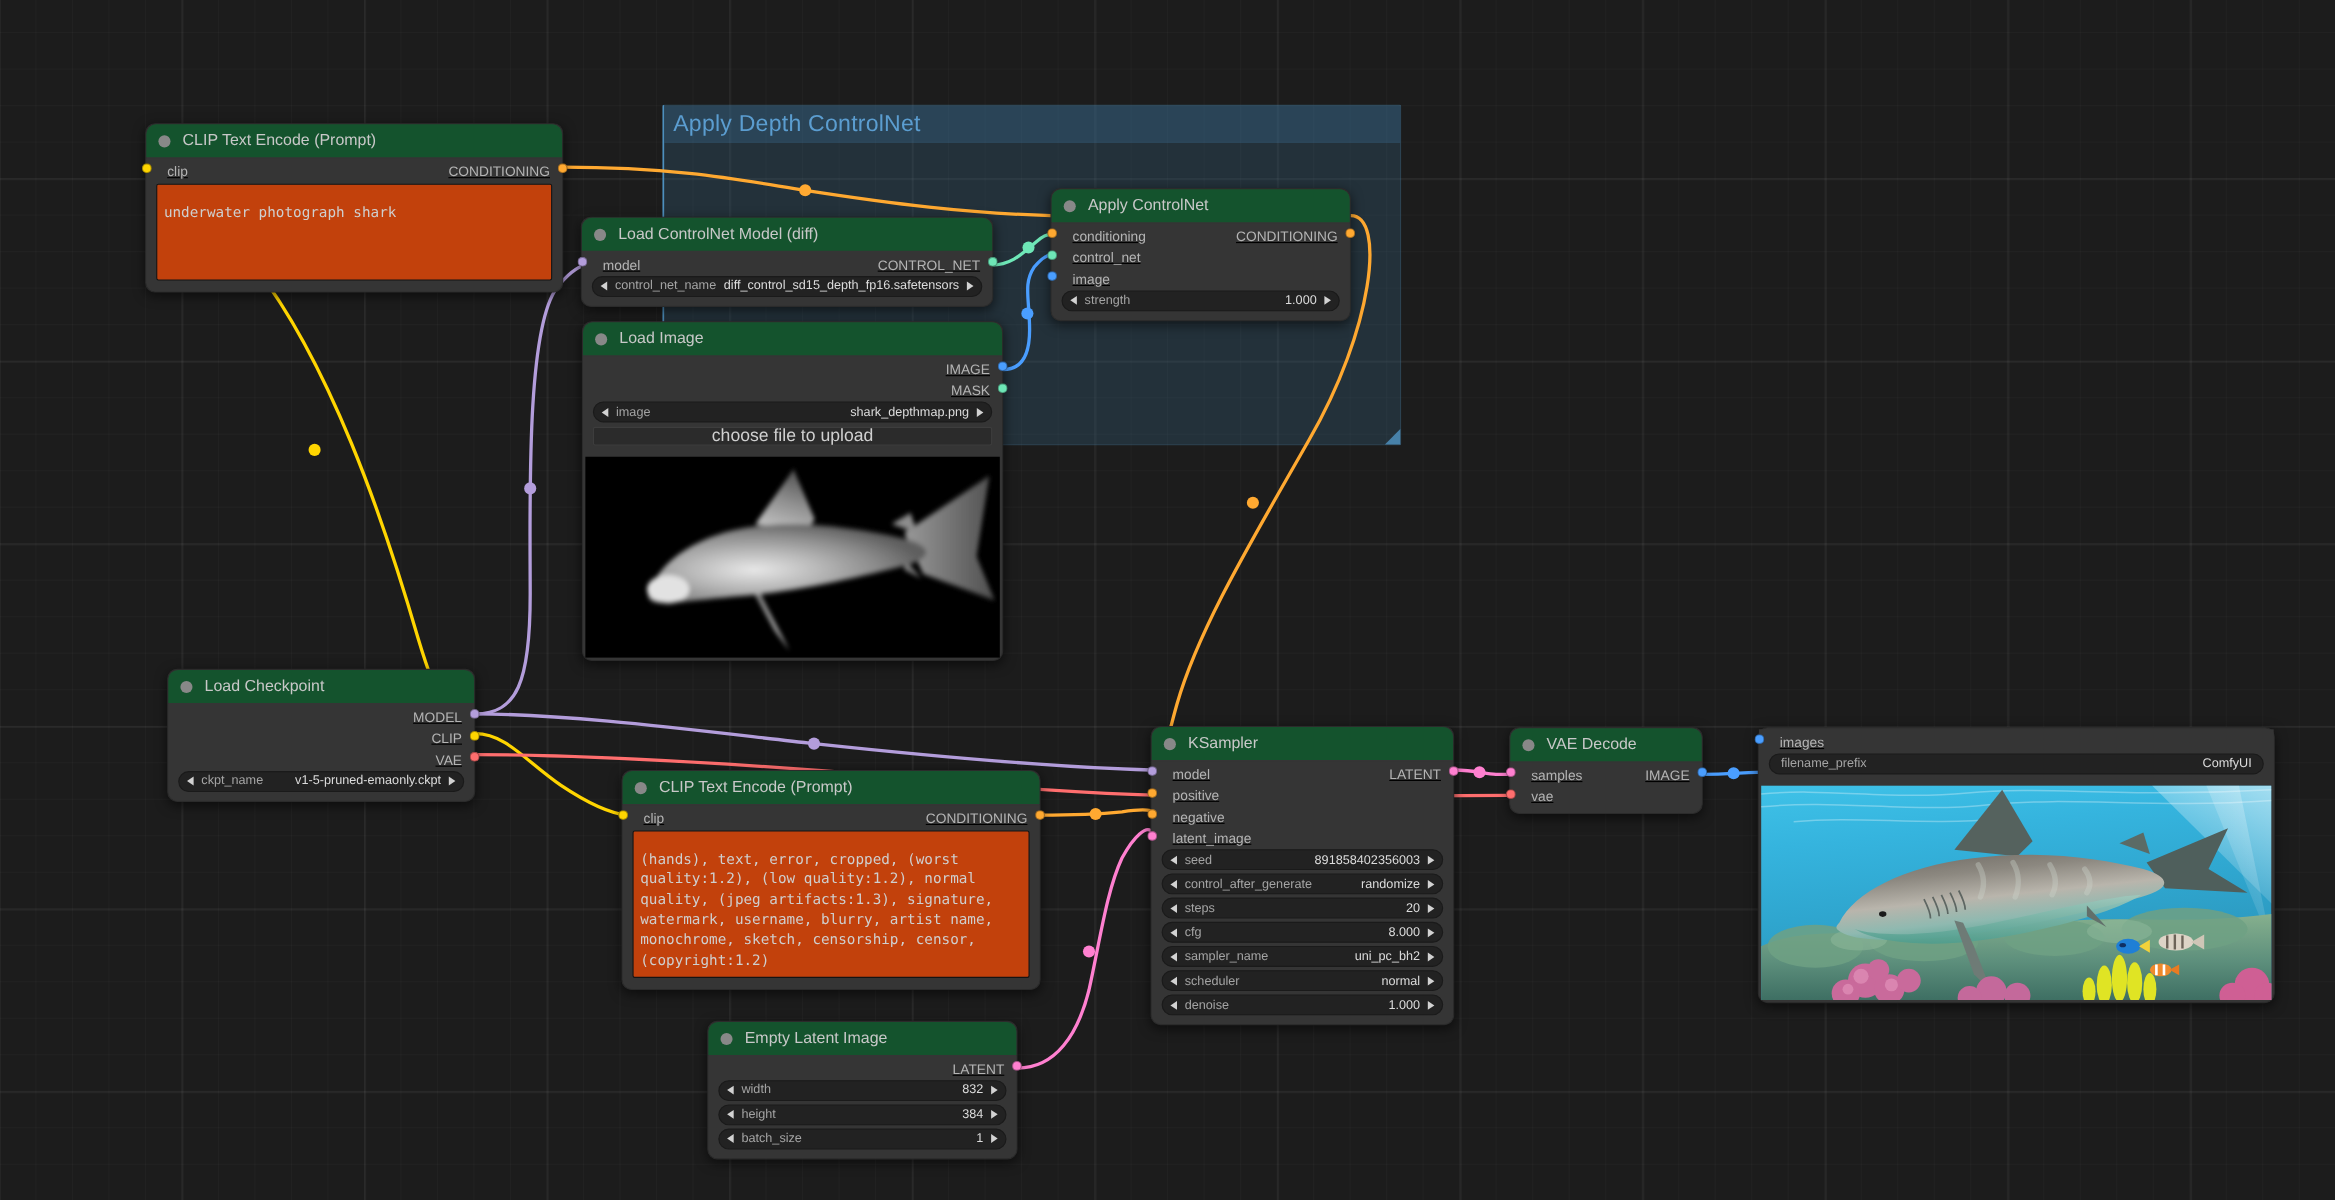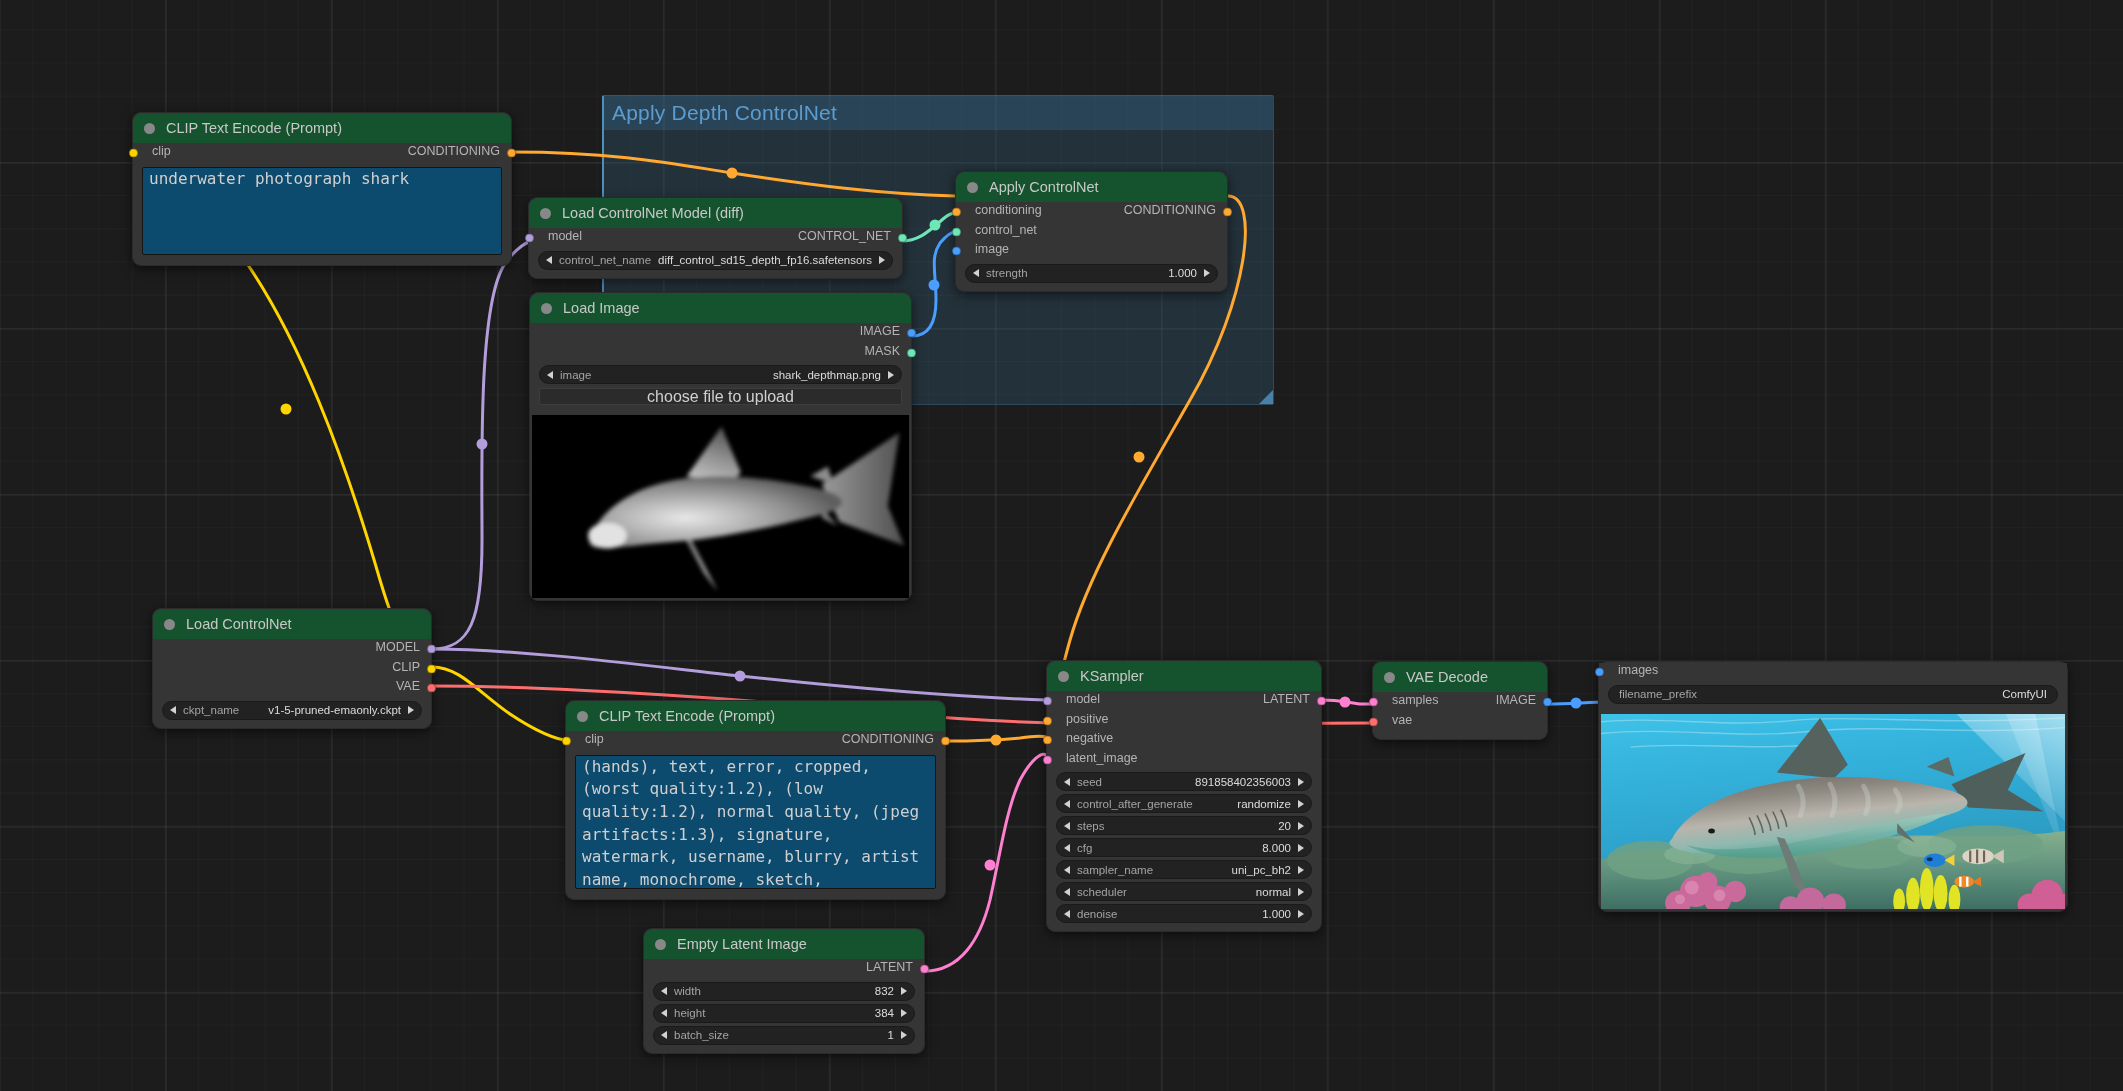--- a/index.html
+++ b/index.html
@@ -82,23 +82,24 @@
   .node-body {
     background: #353535;
     border-radius: 0 0 9px 9px;
     padding-bottom: 8px;
   }
 
   
   .slot {
     position: relative;
     height: 18.6px;
-    display: flex; align-items: flex-start;
+    display: flex; align-items: flex-end;
     padding: 0 11px;
     margin-top: 1px;
+    text-decoration: underline;
   }
   .slot .lbl { font-size: 12.5px; color: #b4b4b4; white-space: nowrap; }
   .slot .lbl.out { margin-left: auto; }
   .dot {
     position: absolute;
     width: 9px; height: 9px; border-radius: 50%;
     top: 50%; transform: translateY(-50%);
     border: 1px solid rgba(0,0,0,0.35);
   }
   .dot.in  { left: -4.5px; }
@@ -123,26 +124,26 @@
   .arrow-l, .arrow-r {
     position: absolute; top: 50%; transform: translateY(-50%);
     width: 0; height: 0;
   }
   .arrow-l { left: 7px; border-top: 4.5px solid transparent; border-bottom: 4.5px solid transparent; border-right: 6.5px solid #d2d2d2; }
   .arrow-r { right: 7px; border-top: 4.5px solid transparent; border-bottom: 4.5px solid transparent; border-left: 6.5px solid #d2d2d2; }
 
   
   .text-widget {
     margin: 4px 9px 2px 9px;
-    background: #0c4a6e;
+    background: #c2410c;
     border: 1px solid #141414;
     border-radius: 2px;
-    padding: 0 6px;
+    padding: 17px 6px;
     font-family: "DejaVu Sans Mono", monospace;
-    font-size: 16px;
+    font-size: 13px;
     line-height: 1.42;
     color: #cfcfcf;
     white-space: pre-wrap;
     word-break: break-word;
     overflow: hidden;
   }
 
   
   .btn-widget {
     margin: 4px 9px 0 9px;
@@ -341,21 +342,21 @@
             <ellipse cx="78" cy="122" rx="20" ry="13" fill="#e2e2e2"></ellipse>
           </g>
         </svg>
       </div>
     </div>
   </div>
 
   <div class="node" style="left:152px; top:608px; width:280px;">
     <div class="node-title">
       <span class="title-dot"></span>
-      <span class="title-text">Load ControlNet</span>
+      <span class="title-text">Load Checkpoint</span>
     </div>
     <div class="node-body">
       <div class="slot">
         <span class="lbl out">MODEL</span>
         <span class="dot out" style="background:#b39ddb;"></span>
       </div>
       <div class="slot">
         <span class="lbl out">CLIP</span>
         <span class="dot out" style="background:#ffd500;"></span>
       </div>

